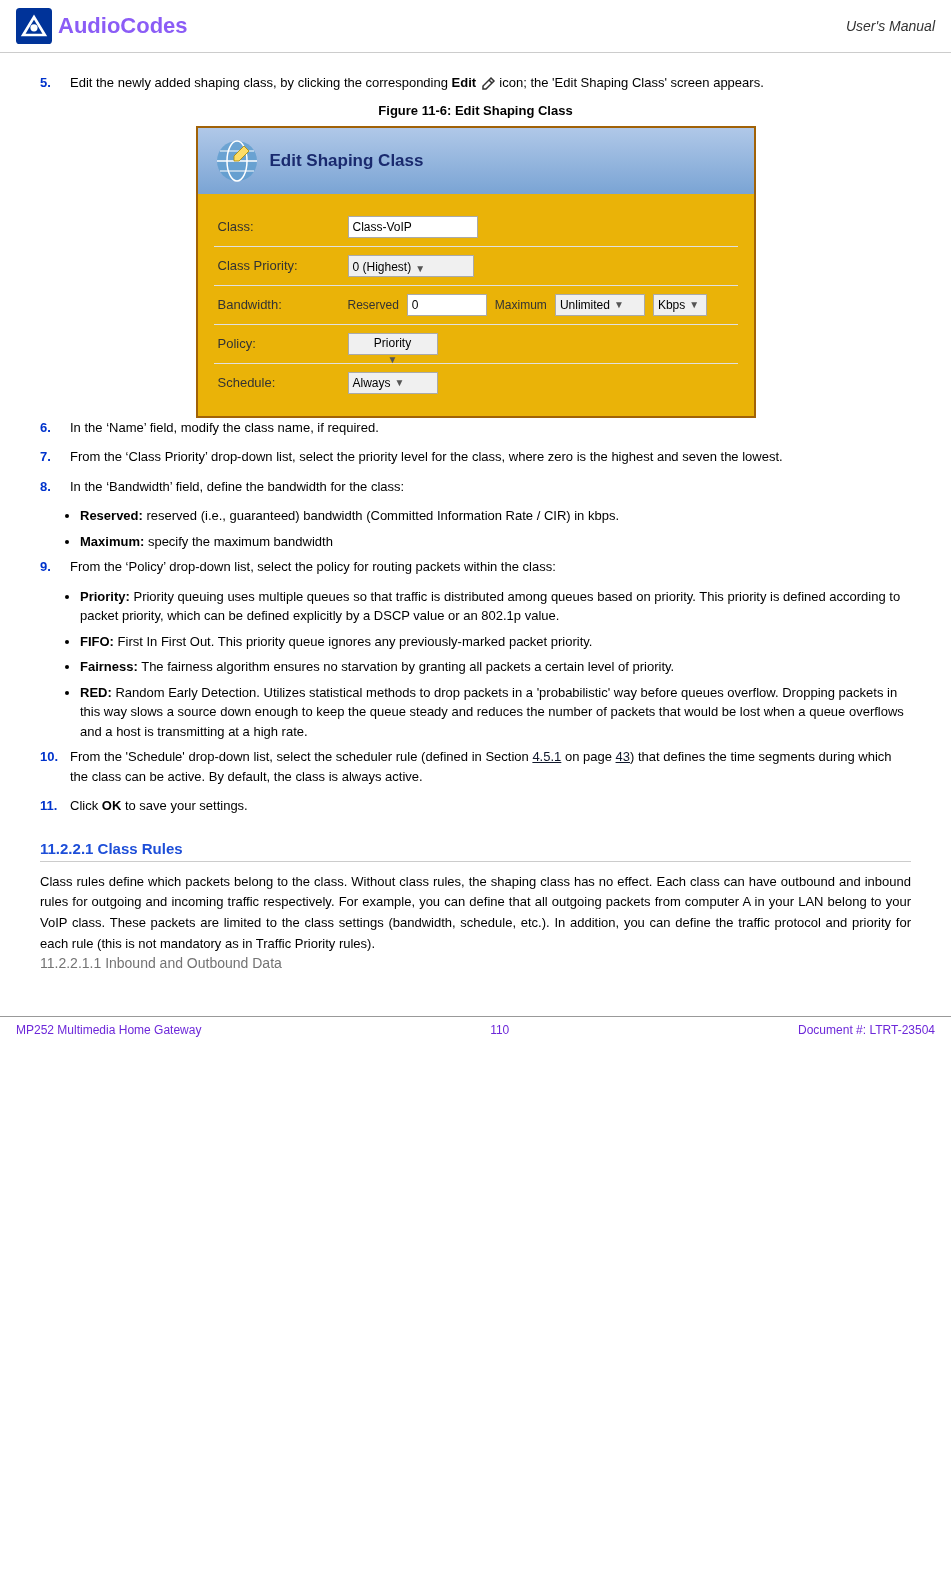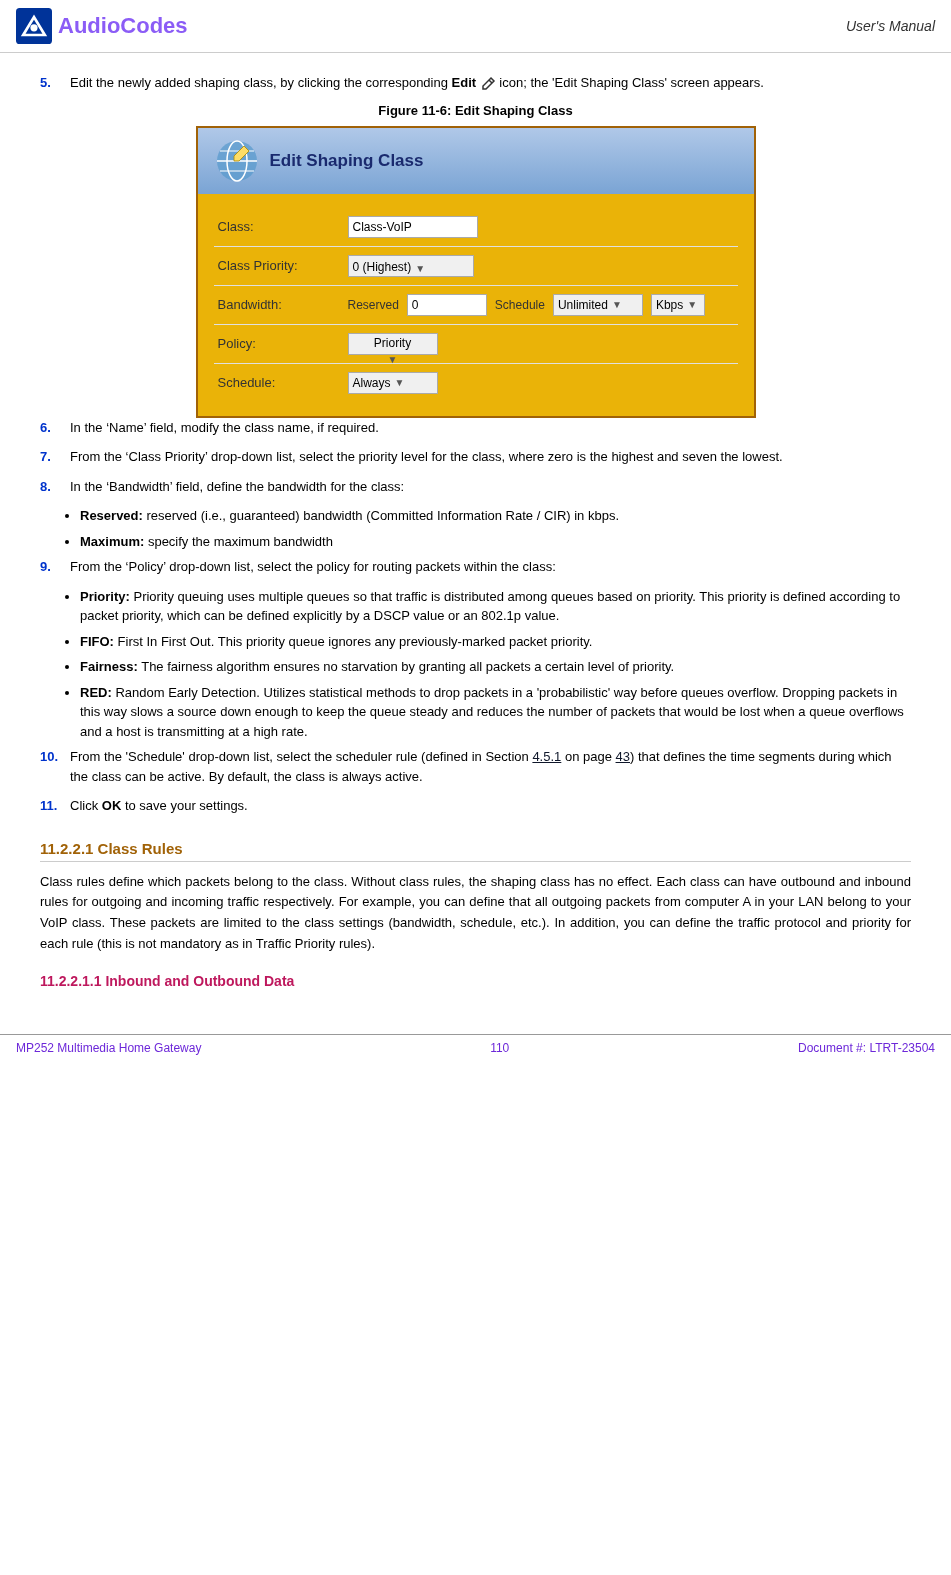--- a/index.html
+++ b/index.html
@@ -141,33 +141,32 @@
     .bullet-list li {
       margin-bottom: 6px;
       line-height: 1.5;
     }
     .link-text {
       color: #0f172a;
       text-decoration: underline;
       cursor: pointer;
     }
     .section-heading {
-      color: #a16207;
+      color: #1d4ed8;
       font-size: 15px;
       font-weight: bold;
       margin-top: 24px;
       margin-bottom: 10px;
       border-bottom: 1px solid #ccc;
       padding-bottom: 4px;
     }
     .subsection-heading {
-      color: #be185d;
+      color: #737373;
       font-size: 14px;
-      font-weight: bold;
-      margin-top: 18px;
+      font-weight: normal;
       margin-bottom: 6px;
     }
     .section-body {
       line-height: 1.6;
       text-align: justify;
     }
     .footer {
       display: flex;
       justify-content: space-between;
       border-top: 1px solid #999;
@@ -248,21 +247,21 @@
               <span class="select-arrow">▼</span>
             </div>
           </div>
         </div>
 
         <div class="form-row">
           <span class="form-label">Bandwidth:</span>
           <div class="form-controls">
             <span class="form-static">Reserved</span>
             <input type="text" class="form-input" value="0" style="width: 80px;">
-            <span class="form-static">Schedule</span>
+            <span class="form-static">Maximum</span>
             <div class="form-select" style="width:90px;">
               <span>Unlimited</span>
               <span class="select-arrow">▼</span>
             </div>
             <div class="form-select" style="width:54px;">
               <span>Kbps</span>
               <span class="select-arrow">▼</span>
             </div>
           </div>
         </div>

